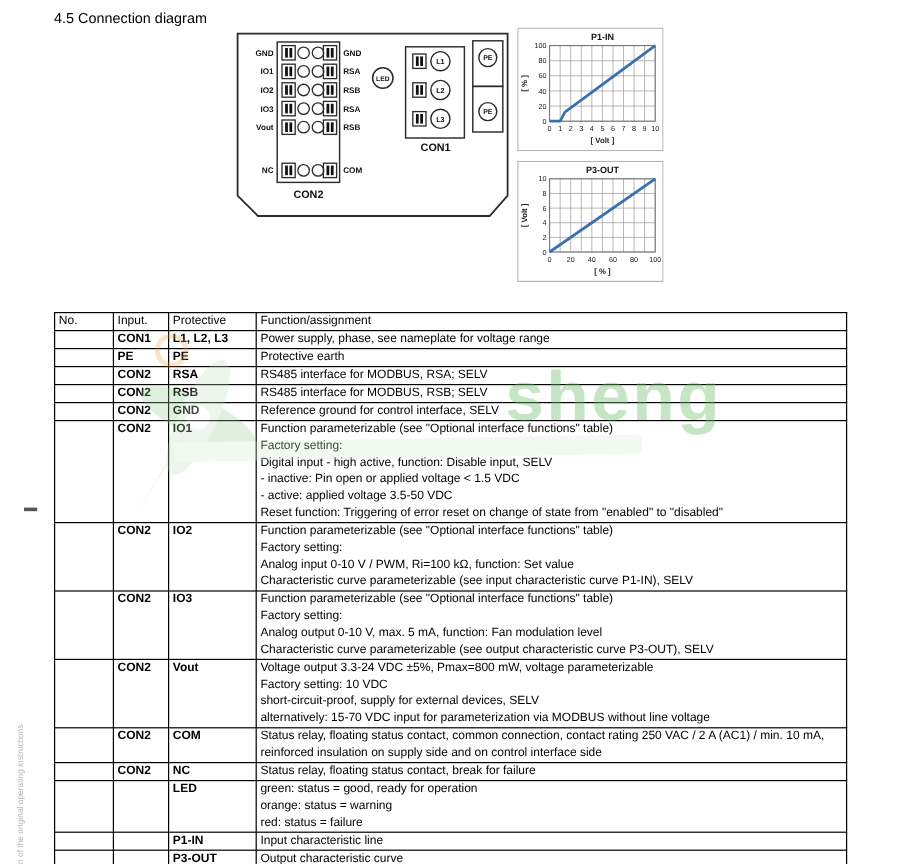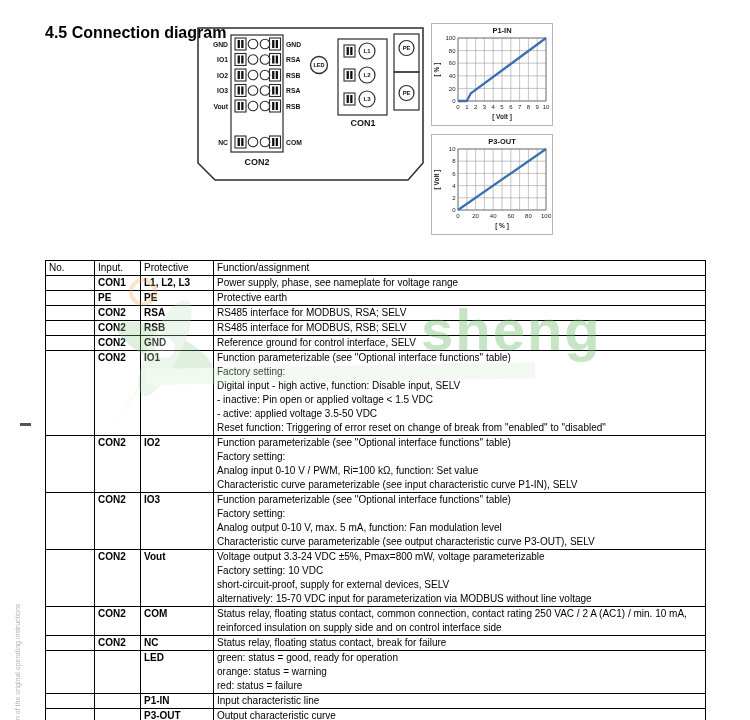--- a/index.html
+++ b/index.html
@@ -2,22 +2,22 @@
 <html><head>
 <meta charset="utf-8">
 <style>
   * { margin: 0; padding: 0; box-sizing: border-box; }
   body { background: #ffffff; font-family: "Liberation Sans", sans-serif; }
   .page {
     position: relative; width: 750px; height: 720px;
     background: #ffffff; overflow: hidden; color: #111;
   }
   .heading {
-    position: absolute; left: 45px; top: 24px;
-    font-size: 16px; font-weight: bold; color: #000;
+    position: absolute; left: 45px; top: 8px;
+    font-size: 12px; font-weight: normal; color: #000;
   }
   .dash-mark {
     position: absolute; left: 20px; top: 423px;
     width: 11px; height: 2.5px; background: #555;
   }
   .side-note {
     position: absolute; left: 14px; top: 720px;
     transform: rotate(-90deg); transform-origin: top left;
     font-size: 7px; color: #b3b3b3; white-space: nowrap; width: 160px;
   }
@@ -290,21 +290,21 @@
         <tr>
           <td class="c-no"></td>
           <td class="c-conn">CON2</td>
           <td class="c-des">IO1</td>
           <td class="c-fn">
             <div>Function parameterizable (see "Optional interface functions" table)</div>
             <div>Factory setting:</div>
             <div>Digital input - high active, function: Disable input, SELV</div>
             <div>- inactive: Pin open or applied voltage &lt; 1.5 VDC</div>
             <div>- active: applied voltage 3.5-50 VDC</div>
-            <div>Reset function: Triggering of error reset on change of break from "enabled" to "disabled"</div>
+            <div>Reset function: Triggering of error reset on change of state from "enabled" to "disabled"</div>
           </td>
         </tr>
         <tr>
           <td class="c-no"></td>
           <td class="c-conn">CON2</td>
           <td class="c-des">IO2</td>
           <td class="c-fn">
             <div>Function parameterizable (see "Optional interface functions" table)</div>
             <div>Factory setting:</div>
             <div>Analog input 0-10 V / PWM, Ri=100 kΩ, function: Set value</div>

